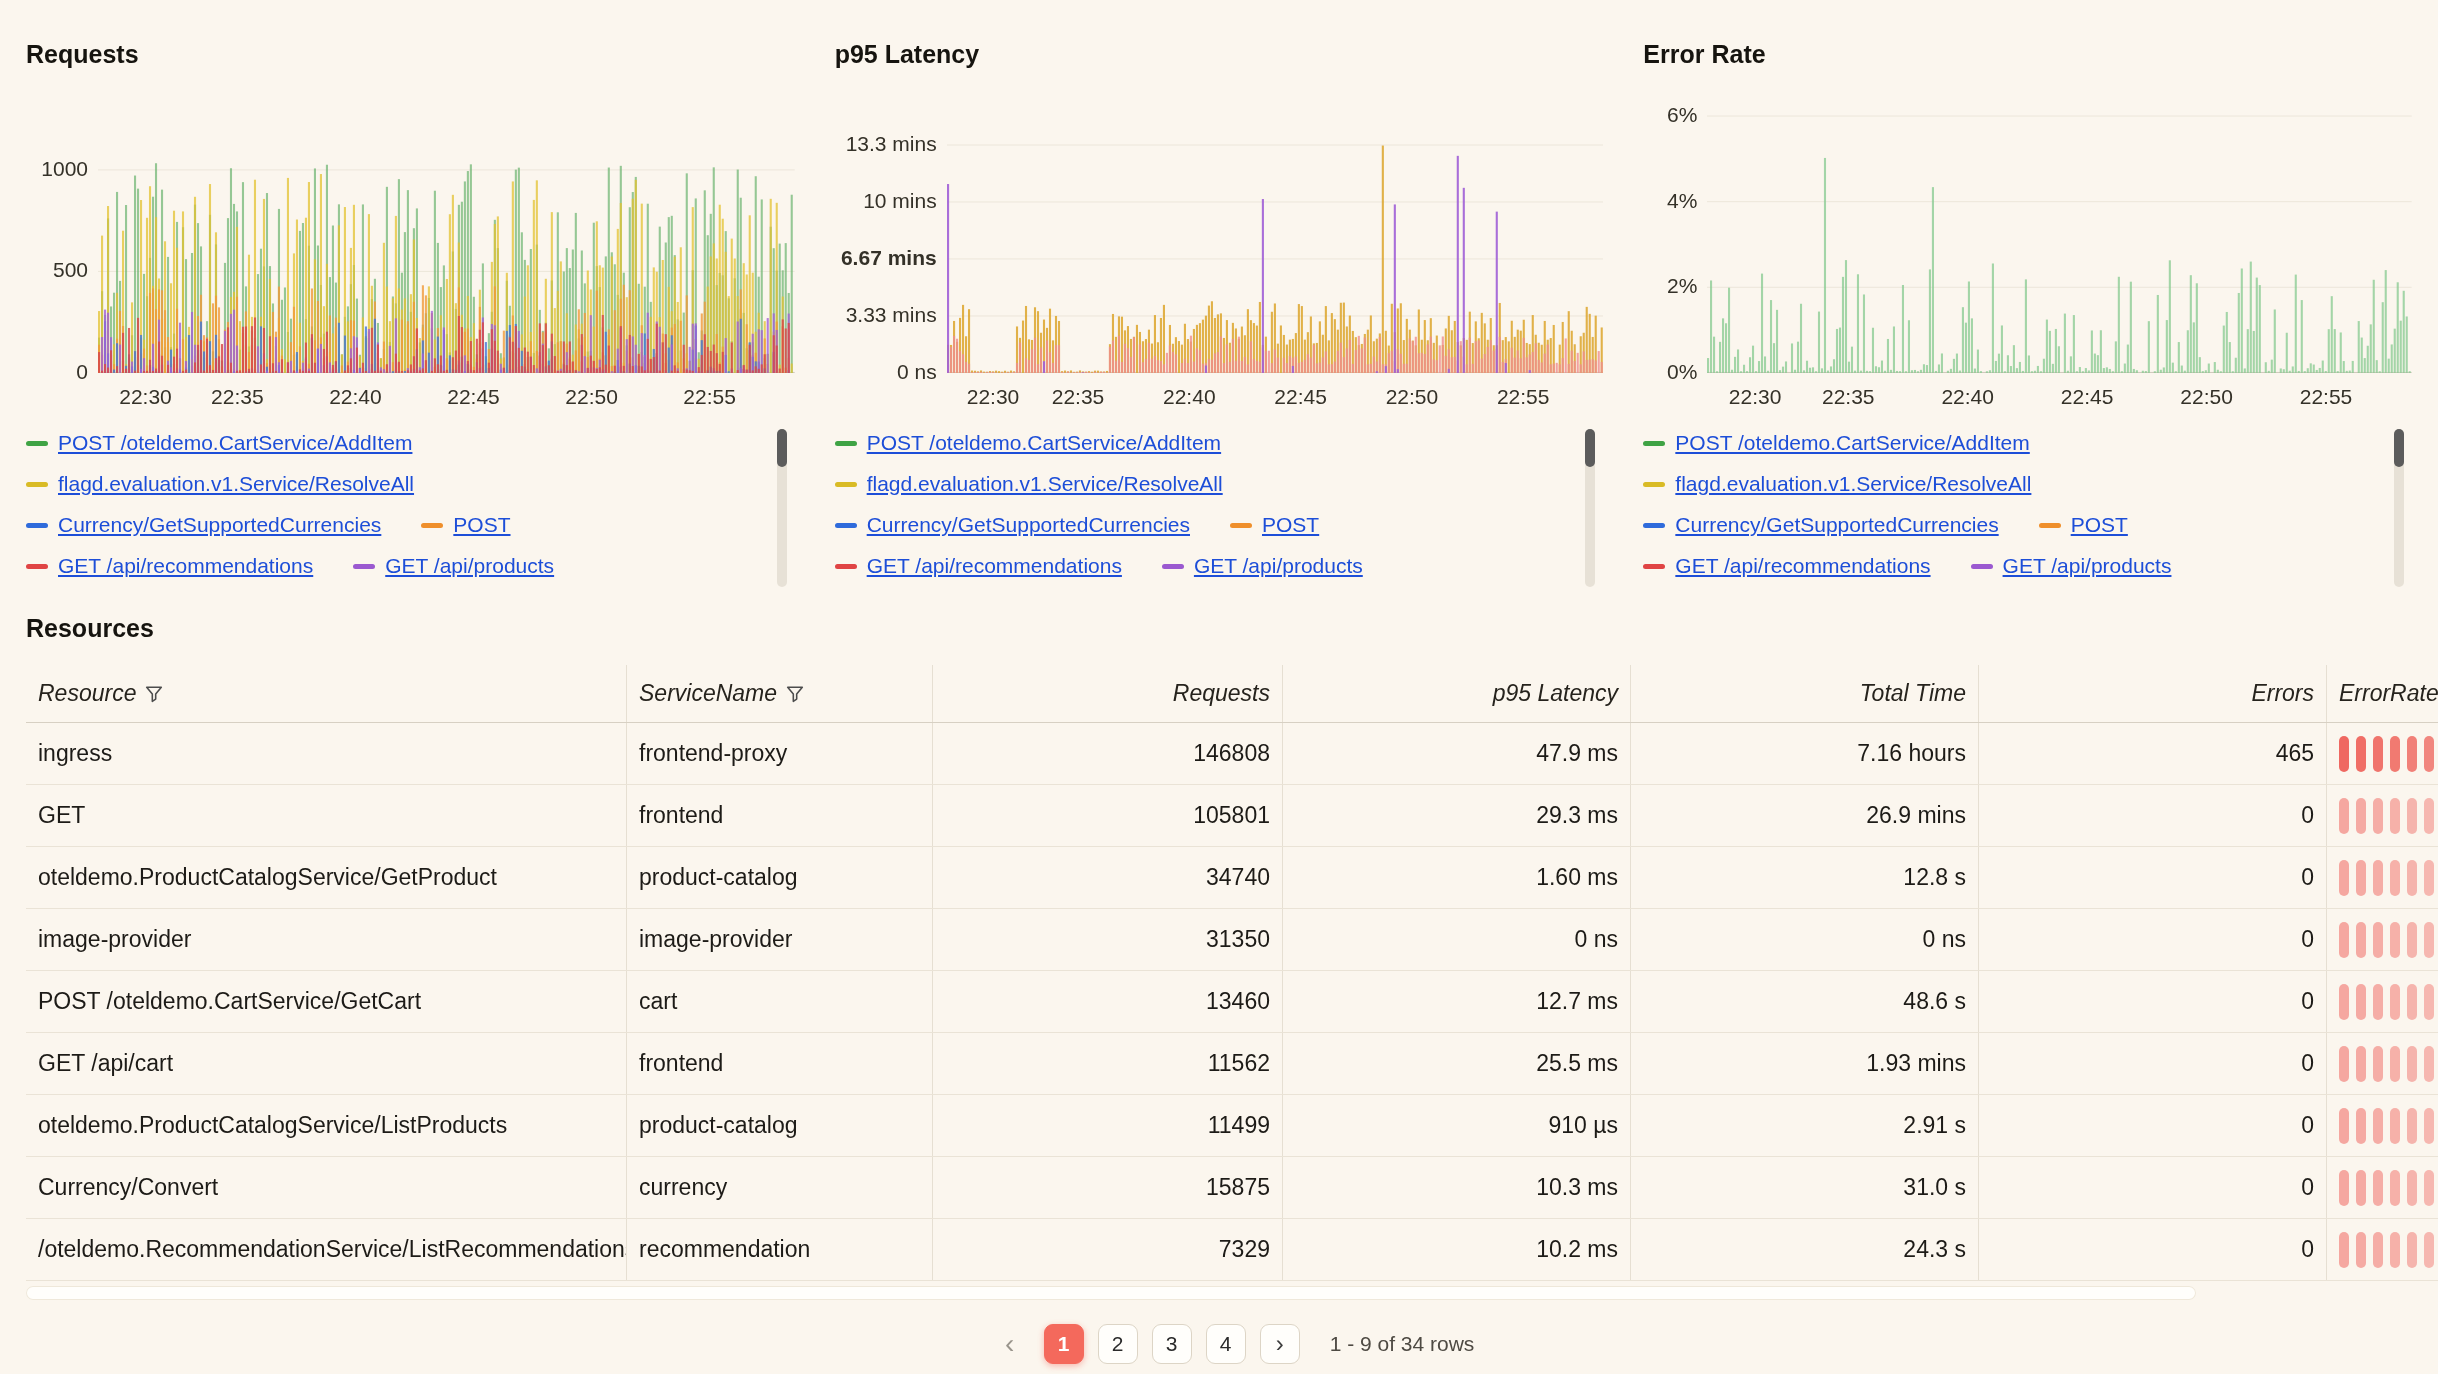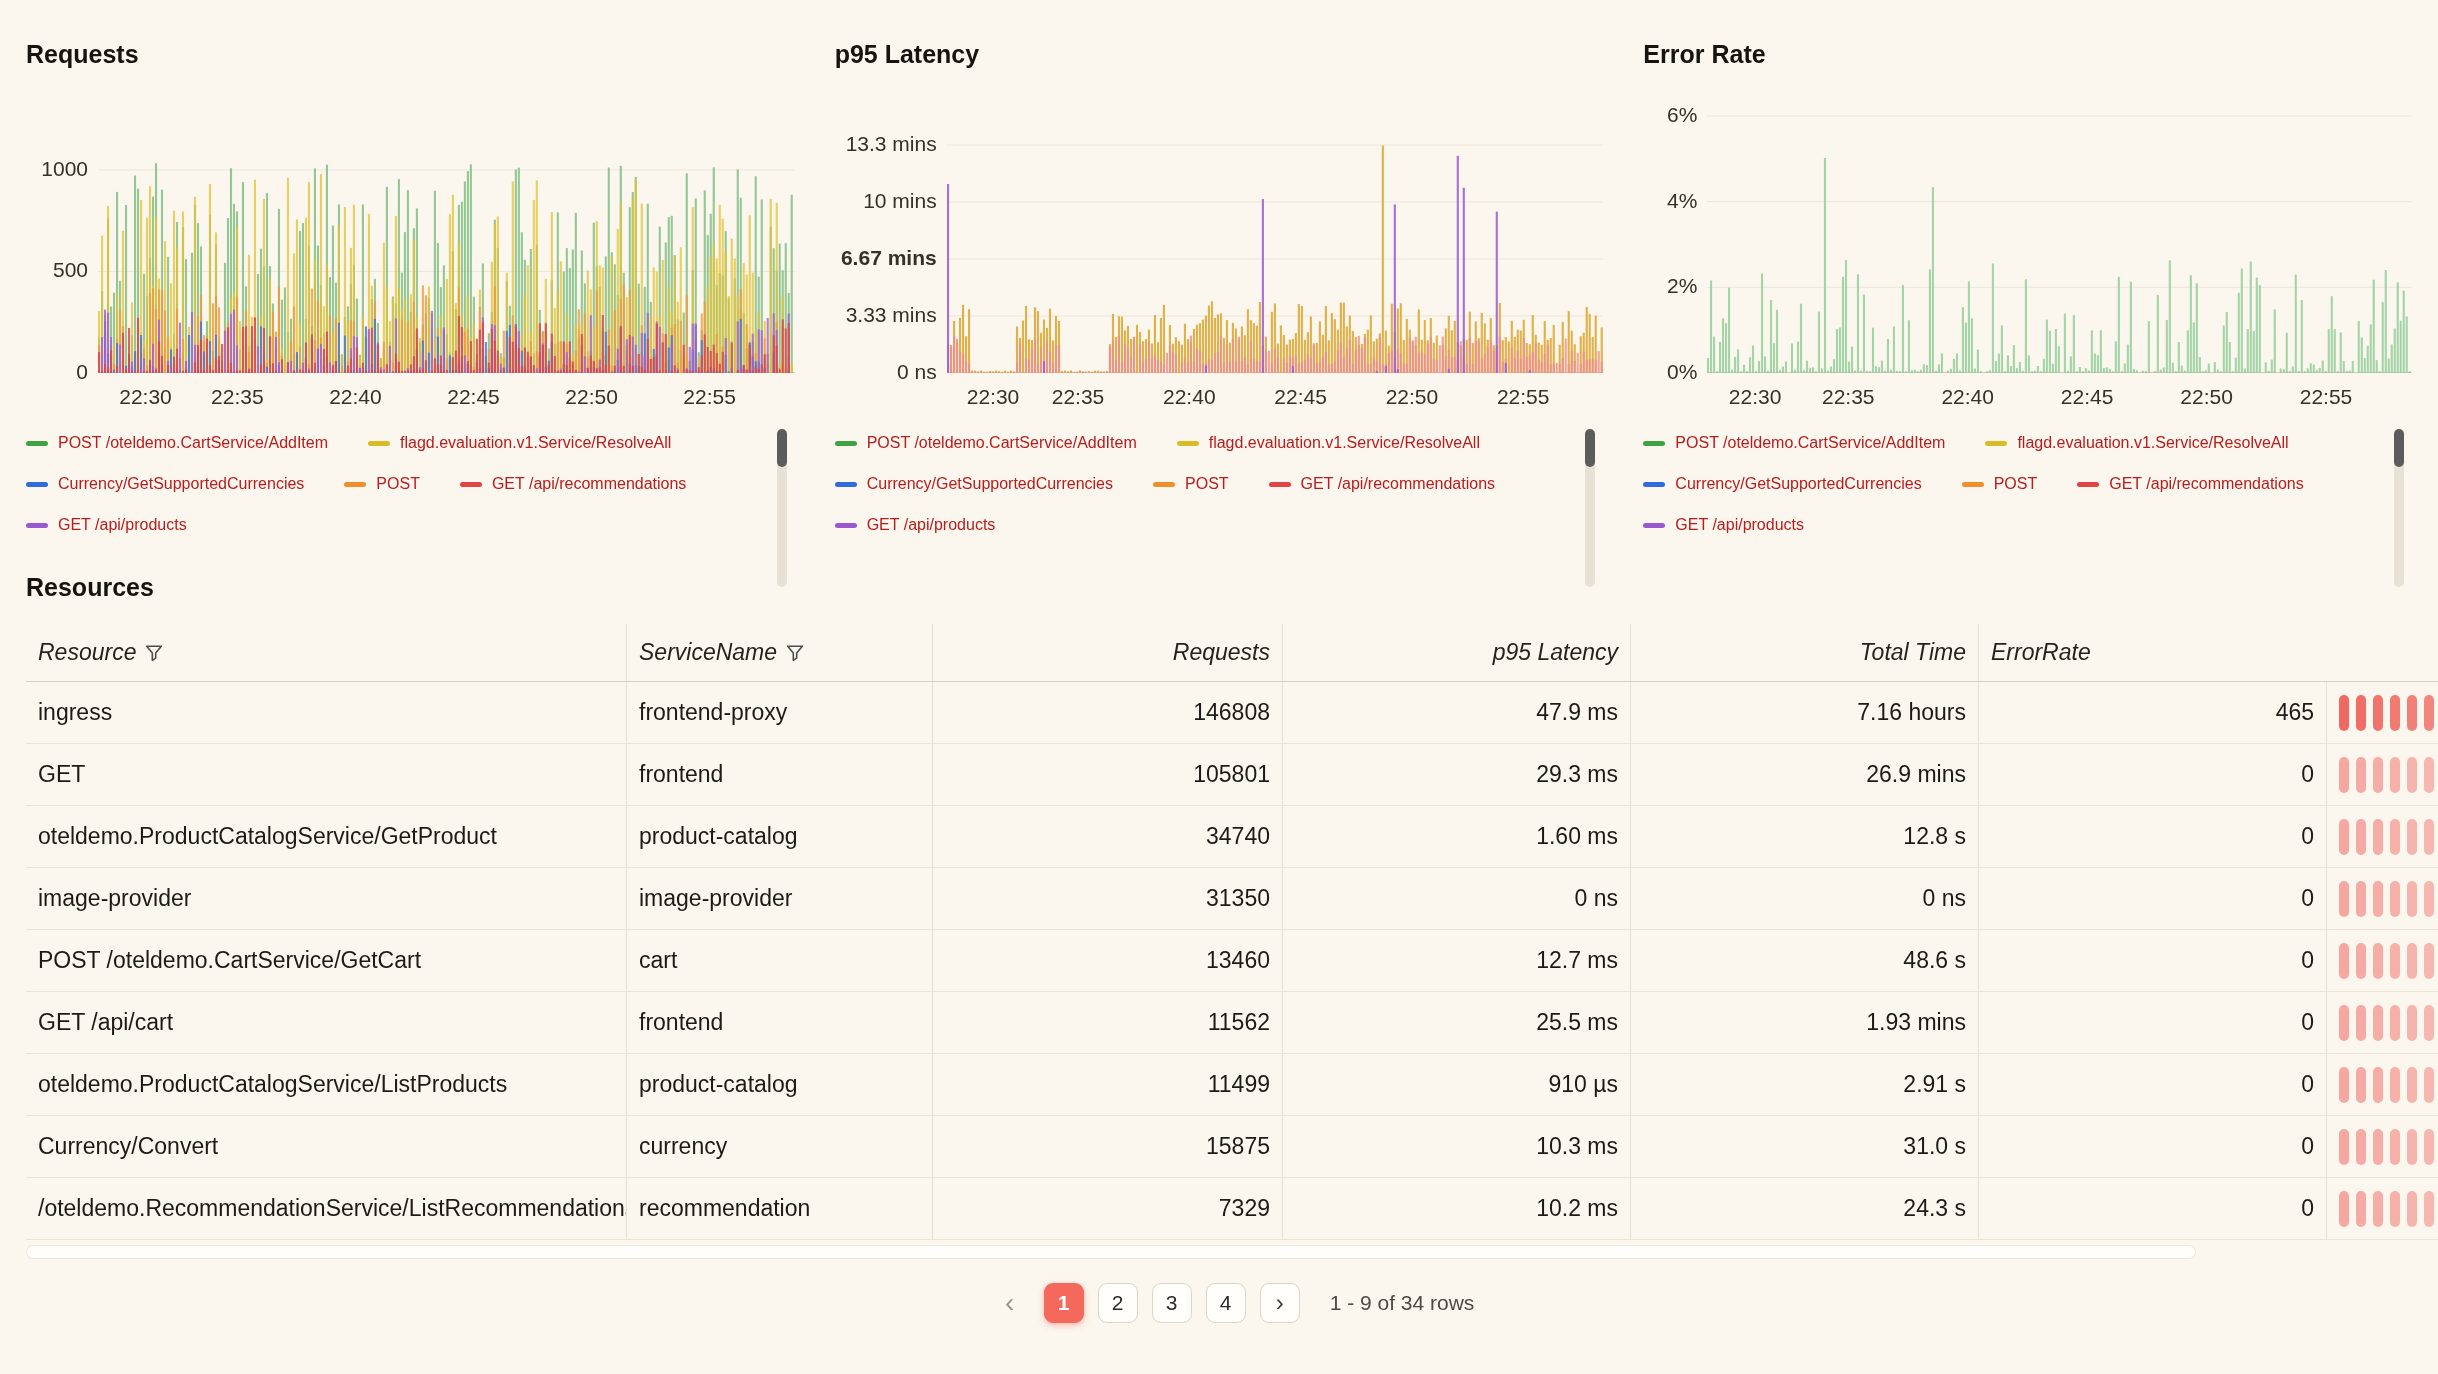--- a/index.html
+++ b/index.html
@@ -24,21 +24,21 @@
   .y-axis span { position: absolute; right: 10px; white-space: nowrap; }
 
   .plot { flex: 1; min-width: 0; }
   .chart-svg { display: block; width: 100%; height: 260px; }
   .x-axis { position: relative; height: 34px; font-size: 21px; color: #343128; margin-top: 8px; }
   .x-axis span { position: absolute; transform: translateX(-50%); top: 4px; white-space: nowrap; }
   .x-axis span.first { transform: none; }
 
   .legend-block { position: relative; margin-top: 14px; padding-right: 40px; }
   .legend { display: flex; flex-wrap: wrap; column-gap: 40px; row-gap: 13px; overflow: hidden; }
-  .legend-item { display: flex; align-items: center; gap: 10px; font-size: 16px; color: #b91c1c; line-height: 28px; }
+  .legend-item { display: flex; align-items: center; gap: 10px; font-size: 21px; color: #1d4ed8; line-height: 28px; text-decoration: underline; }
   .legend-dash { width: 22px; height: 5px; border-radius: 3px; flex: none; }
   .legend-scrollbar { position: absolute; right: 8px; top: 0; width: 10px; height: 158px; background: #e7e1d6; border-radius: 5px; }
   .legend-scroll-thumb { width: 10px; height: 38px; background: #5c5c5c; border-radius: 5px; }
 
   
   .resources-title { font-size: 25px; font-weight: 700; margin: 34px 0 22px; color: #16140f; }
   .table-viewport { width: 2412px; overflow: hidden; }
   .res-table { width: 2600px; }
   .res-header, .res-row {
     display: grid;
@@ -2035,20 +2035,23 @@
         </div>
         <div class="cell hcell num">
           <span>Requests</span>
         </div>
         <div class="cell hcell num">
           <span>p95 Latency</span>
         </div>
         <div class="cell hcell num">
           <span>Total Time</span>
         </div>
+        <div class="cell hcell num">
+          <span>Errors</span>
+        </div>
         <div class="cell hcell">
           <span>ErrorRate</span>
         </div>
       </div>
       <div id="table-rows">
           <div class="res-row">
             <div class="cell">ingress</div>
             <div class="cell">frontend-proxy</div>
             <div class="cell num">146808</div>
             <div class="cell num">47.9 ms</div>

